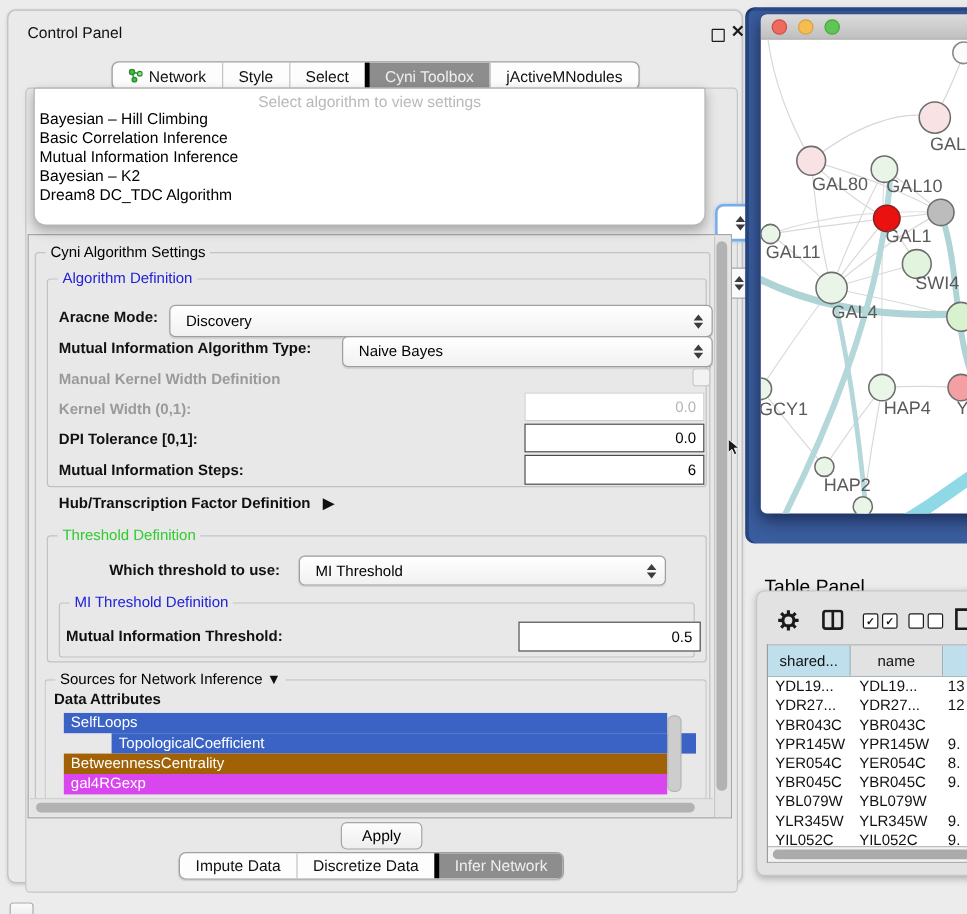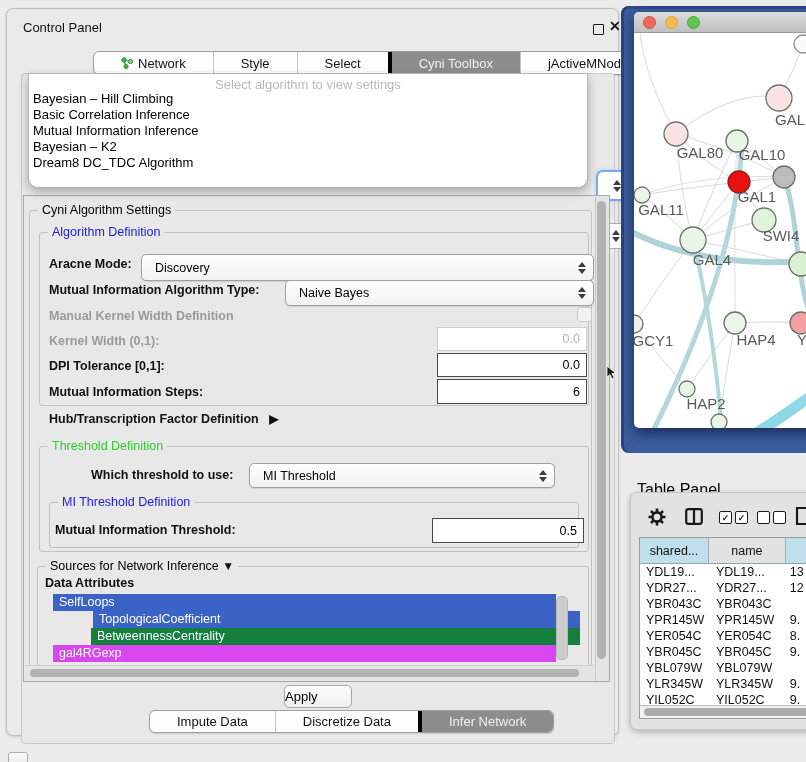--- a/index.html
+++ b/index.html
@@ -8,21 +8,21 @@
   .abs{position:absolute}
   
   .cpanel{left:6px;top:8px;width:611px;height:726px;background:#eaeaea;
     border:1px solid #c0c0c0;border-radius:7px;box-shadow:0 1px 3px rgba(0,0,0,.15)}
   .cp-title{left:16px;top:11px;font-size:13px;color:#111}
   .win-float{left:586px;top:15px;width:9px;height:9px;border:1.6px solid #1a1a1a;border-radius:1px}
   .win-close{left:602px;top:9px;font-size:14px;font-weight:bold;color:#1a1a1a}
   
   .segstrip{display:flex;border:1px solid #9f9f9f;border-radius:6px;overflow:hidden;
     background:#fdfdfd;height:22px;box-shadow:0 1px 1px rgba(0,0,0,.12)}
-  .seg{display:flex;align-items:center;gap:5px;padding:0 27px;font-size:13px;color:#111;
+  .seg{display:flex;align-items:center;gap:5px;padding:0 13px;font-size:13px;color:#111;
     border-left:1px solid #c4c4c4;white-space:nowrap}
   .seg:first-child{border-left:none}
   .seg.sel{background:#8d8d8d;color:#efefef;border-left:4px solid #000000}
   
   .mainpanel{left:14px;top:64px;width:592px;height:669px;background:#e8e8e8;
     border:1px solid #c6c6c6;border-radius:4px}
   
   .combo-frag{background:#fff;border-radius:7px;display:flex;align-items:center;justify-content:flex-end}
   .frag-blue{left:574px;top:96px;width:30px;height:27px;border:2px solid #7aabe8;box-shadow:0 0 3px #9cc2ef}
   .frag-plain{left:574px;top:149px;width:30px;height:24px;border:1px solid #a8a8a8;background:#fafafa}
@@ -56,21 +56,21 @@
   .attrlist{position:absolute;left:44px;top:584px;width:527px;height:69px;overflow:hidden}
   .attritem{height:17px;line-height:17px;padding-left:6px;font-size:12.5px;color:#fff;width:497px}
   .listscroll{position:absolute;left:547px;top:586px;width:10px;height:62px;background:#cdcdcd;
     border:1px solid #b5b5b5;border-radius:5px}
   
   .vtrack{left:588px;top:187px;width:13px;height:484px;background:#e4e4e4;border-left:1px solid #c8c8c8}
   .vthumb{left:590px;top:191px;width:9px;height:458px;background:#b2b2b2;border-radius:5px}
   .htrack{left:17px;top:655px;width:584px;height:14px;background:#e4e4e4;border-top:1px solid #cfcfcf}
   .hthumb{left:22px;top:659px;width:549px;height:8px;background:#b2b2b2;border-radius:4px}
   .applybtn{left:276px;top:675px;width:66px;height:21px;background:linear-gradient(#fdfdfd,#eee);
-    border:1px solid #a6a6a6;border-radius:5px;display:flex;align-items:center;
+    border:1px solid #a6a6a6;border-radius:5px;display:flex;align-items:center;justify-content:center;
     font-size:13px;color:#000}
   
   .desktop{left:621px;top:6px;width:200px;height:447px;background:#3a5d9e;border-radius:8px 0 0 8px;
     box-shadow:inset 3px 0 0 rgba(10,25,70,.35), inset 0 3px 0 rgba(10,25,70,.25)}
   .netwin{left:634px;top:12px;width:210px;height:416px;background:#fff;border-radius:5px 0 0 5px;
     box-shadow:0 5px 14px rgba(0,0,25,.55);overflow:hidden}
   .net-titlebar{height:20px;background:linear-gradient(#dcdcdc,#bfbfbf);border-bottom:1px solid #9a9a9a;
     display:flex;align-items:center;padding-left:9px;gap:9px}
   .light{width:11px;height:11px;border-radius:50%}
   .l-red{background:#ee6a5f;border:1px solid #ce4a42}
@@ -222,21 +222,21 @@
       <div class="group" style="left:13px;top:370px;width:550px;height:99px;border-bottom:none">
         <span class="legend">
           <span>Sources for Network Inference</span>
           <span class="tri"> ▼</span>
         </span>
       </div>
       <span class="lbl" style="left:21px;top:380px">Data Attributes</span>
       <div class="attrlist" style="left:29px;top:398px" id="attr-list">
           <div class="attritem" style="background: rgb(59, 99, 197);">SelfLoops</div>
           <div class="attritem" style="background: rgb(59, 99, 197); margin-left: 40px;">TopologicalCoefficient</div>
-          <div class="attritem" style="background: #15803d; margin-left: 38px;">BetweennessCentrality</div>
+          <div class="attritem" style="background: #a16207;">BetweennessCentrality</div>
           <div class="attritem" style="background: #d946ef;">gal4RGexp</div>
         </div>
       <div class="listscroll" style="left:532px;top:400px"></div>
 
       <div class="abs vtrack" style="left:571px;top:1px"></div>
       <div class="abs vthumb" style="left:573px;top:5px"></div>
       <div class="abs htrack" style="left:1px;top:469px;width:569px"></div>
       <div class="abs hthumb" style="left:6px;top:473px"></div>
     </div>
 

